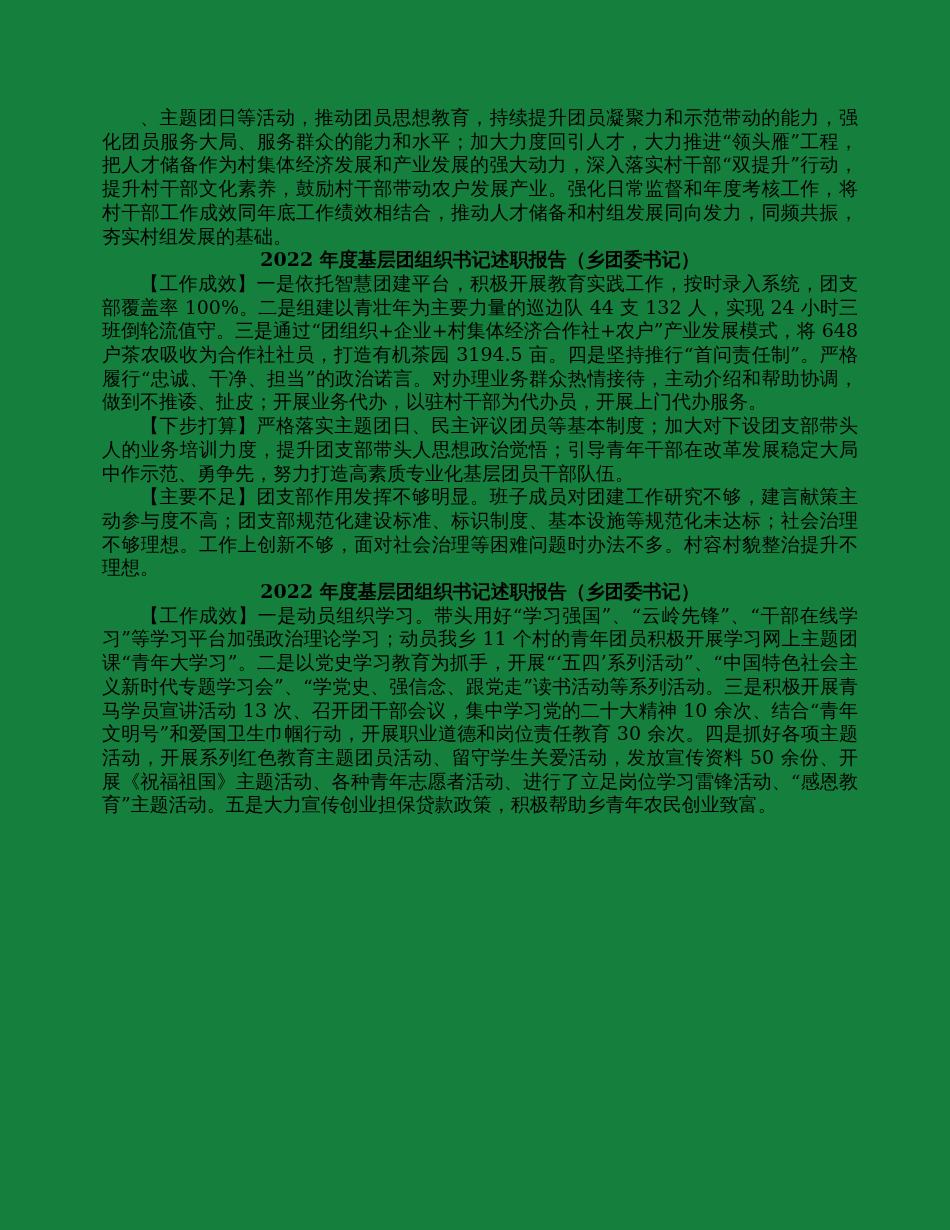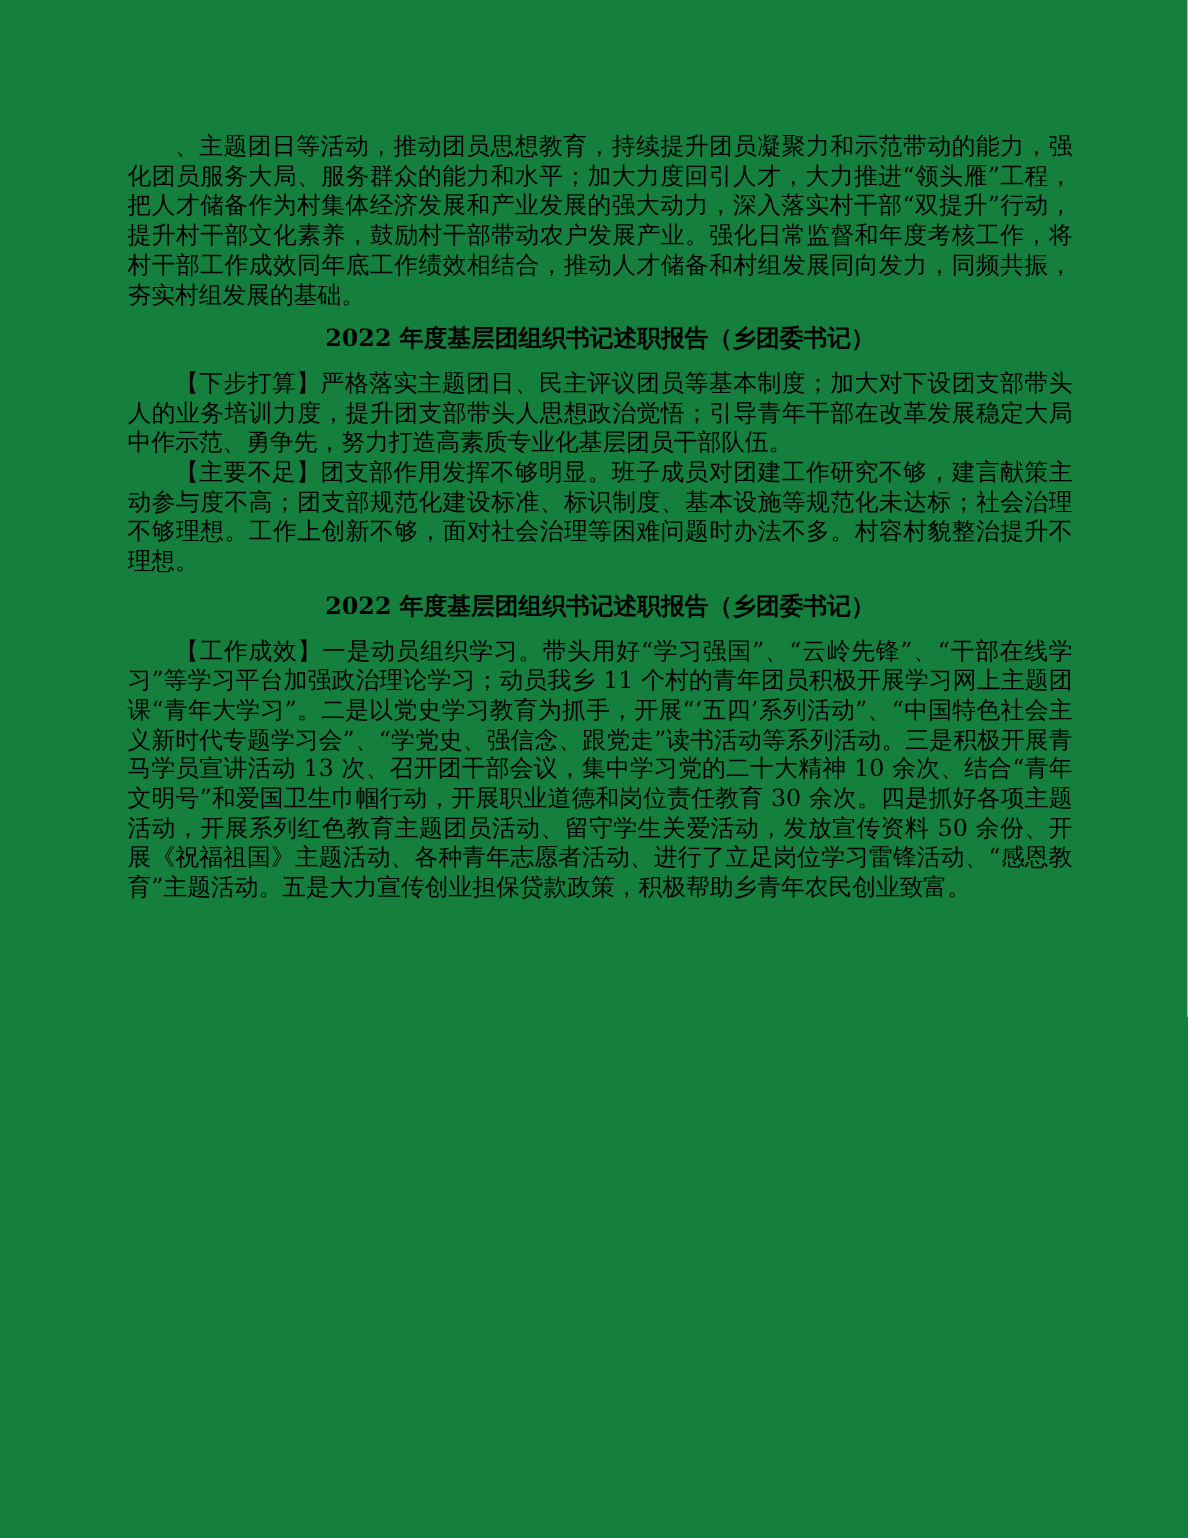--- a/index.html
+++ b/index.html
@@ -24,40 +24,41 @@
     line-height: 23.7px;
     color: #000000;
     text-align: justify;
   }
   .content p {
     margin: 0;
     padding: 0;
     text-indent: 2em;
   }
   .doc-heading {
-    margin: 12px;
+    margin: 0;
     padding: 0;
     font-size: 19px;
     line-height: 23.7px;
     font-weight: bold;
     text-align: center;
     text-indent: 0;
     font-family: "DejaVu Serif", "Liberation Serif", serif;
   }
 </style>
 </head>
 <body>
 
 <div class="page">
   <div class="content">
 
     <p>、主题团日等活动，推动团员思想教育，持续提升团员凝聚力和示范带动的能力，强化团员服务大局、服务群众的能力和水平；加大力度回引人才，大力推进“领头雁”工程，把人才储备作为村集体经济发展和产业发展的强大动力，深入落实村干部“双提升”行动，提升村干部文化素养，鼓励村干部带动农户发展产业。强化日常监督和年度考核工作，将村干部工作成效同年底工作绩效相结合，推动人才储备和村组发展同向发力，同频共振，夯实村组发展的基础。</p>
 
     <h2 class="doc-heading">2022 年度基层团组织书记述职报告（乡团委书记）</h2>
 
+    <p>【工作成效】一是依托智慧团建平台，积极开展教育实践工作，按时录入系统，团支部覆盖率 100%。二是组建以青壮年为主要力量的巡边队 44 支 132 人，实现 24 小时三班倒轮流值守。三是通过“团组织+企业+村集体经济合作社+农户”产业发展模式，将 648 户茶农吸收为合作社社员，打造有机茶园 3194.5 亩。四是坚持推行“首问责任制”。严格履行“忠诚、干净、担当”的政治诺言。对办理业务群众热情接待，主动介绍和帮助协调，做到不推诿、扯皮；开展业务代办，以驻村干部为代办员，开展上门代办服务。</p>
 
     <p>【下步打算】严格落实主题团日、民主评议团员等基本制度；加大对下设团支部带头人的业务培训力度，提升团支部带头人思想政治觉悟；引导青年干部在改革发展稳定大局中作示范、勇争先，努力打造高素质专业化基层团员干部队伍。</p>
 
     <p>【主要不足】团支部作用发挥不够明显。班子成员对团建工作研究不够，建言献策主动参与度不高；团支部规范化建设标准、标识制度、基本设施等规范化未达标；社会治理不够理想。工作上创新不够，面对社会治理等困难问题时办法不多。村容村貌整治提升不理想。</p>
 
     <h2 class="doc-heading">2022 年度基层团组织书记述职报告（乡团委书记）</h2>
 
     <p>【工作成效】一是动员组织学习。带头用好“学习强国”、“云岭先锋”、“干部在线学习”等学习平台加强政治理论学习；动员我乡 11 个村的青年团员积极开展学习网上主题团课“青年大学习”。二是以党史学习教育为抓手，开展“‘五四’系列活动”、“中国特色社会主义新时代专题学习会”、“学党史、强信念、跟党走”读书活动等系列活动。三是积极开展青马学员宣讲活动 13 次、召开团干部会议，集中学习党的二十大精神 10 余次、结合“青年文明号”和爱国卫生巾帼行动，开展职业道德和岗位责任教育 30 余次。四是抓好各项主题活动，开展系列红色教育主题团员活动、留守学生关爱活动，发放宣传资料 50 余份、开展《祝福祖国》主题活动、各种青年志愿者活动、进行了立足岗位学习雷锋活动、“感恩教育”主题活动。五是大力宣传创业担保贷款政策，积极帮助乡青年农民创业致富。</p>
 
 

